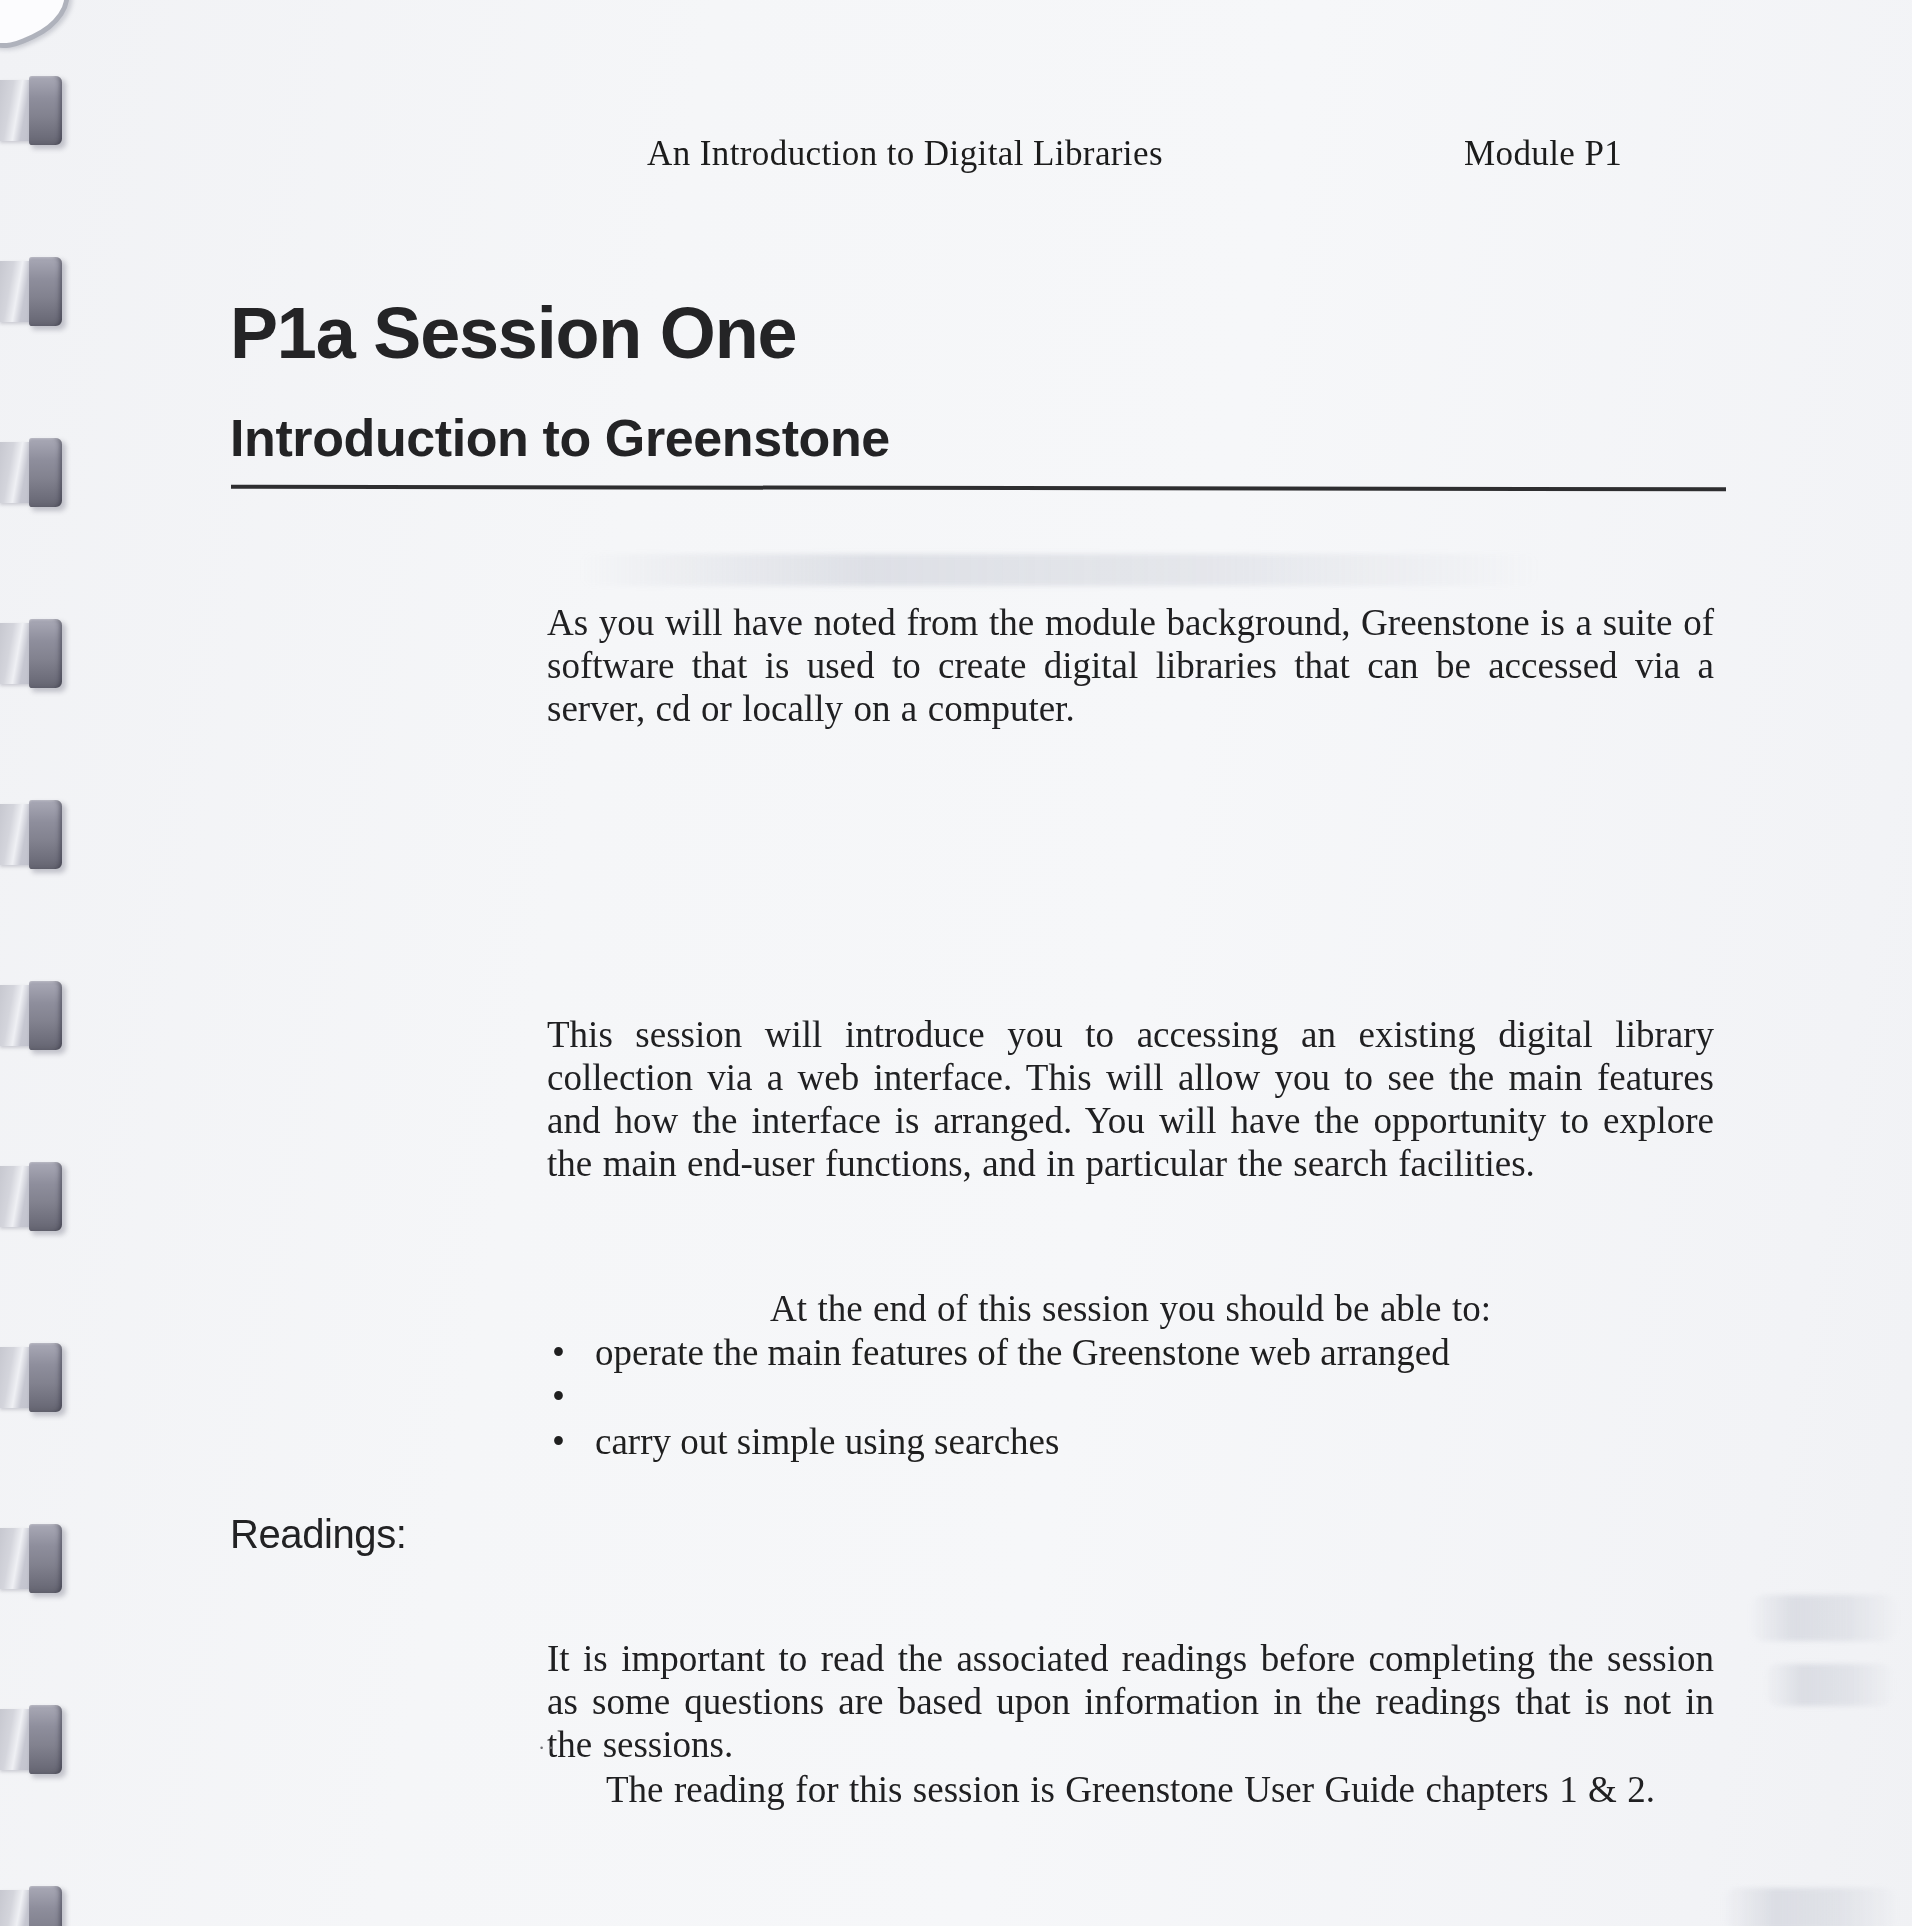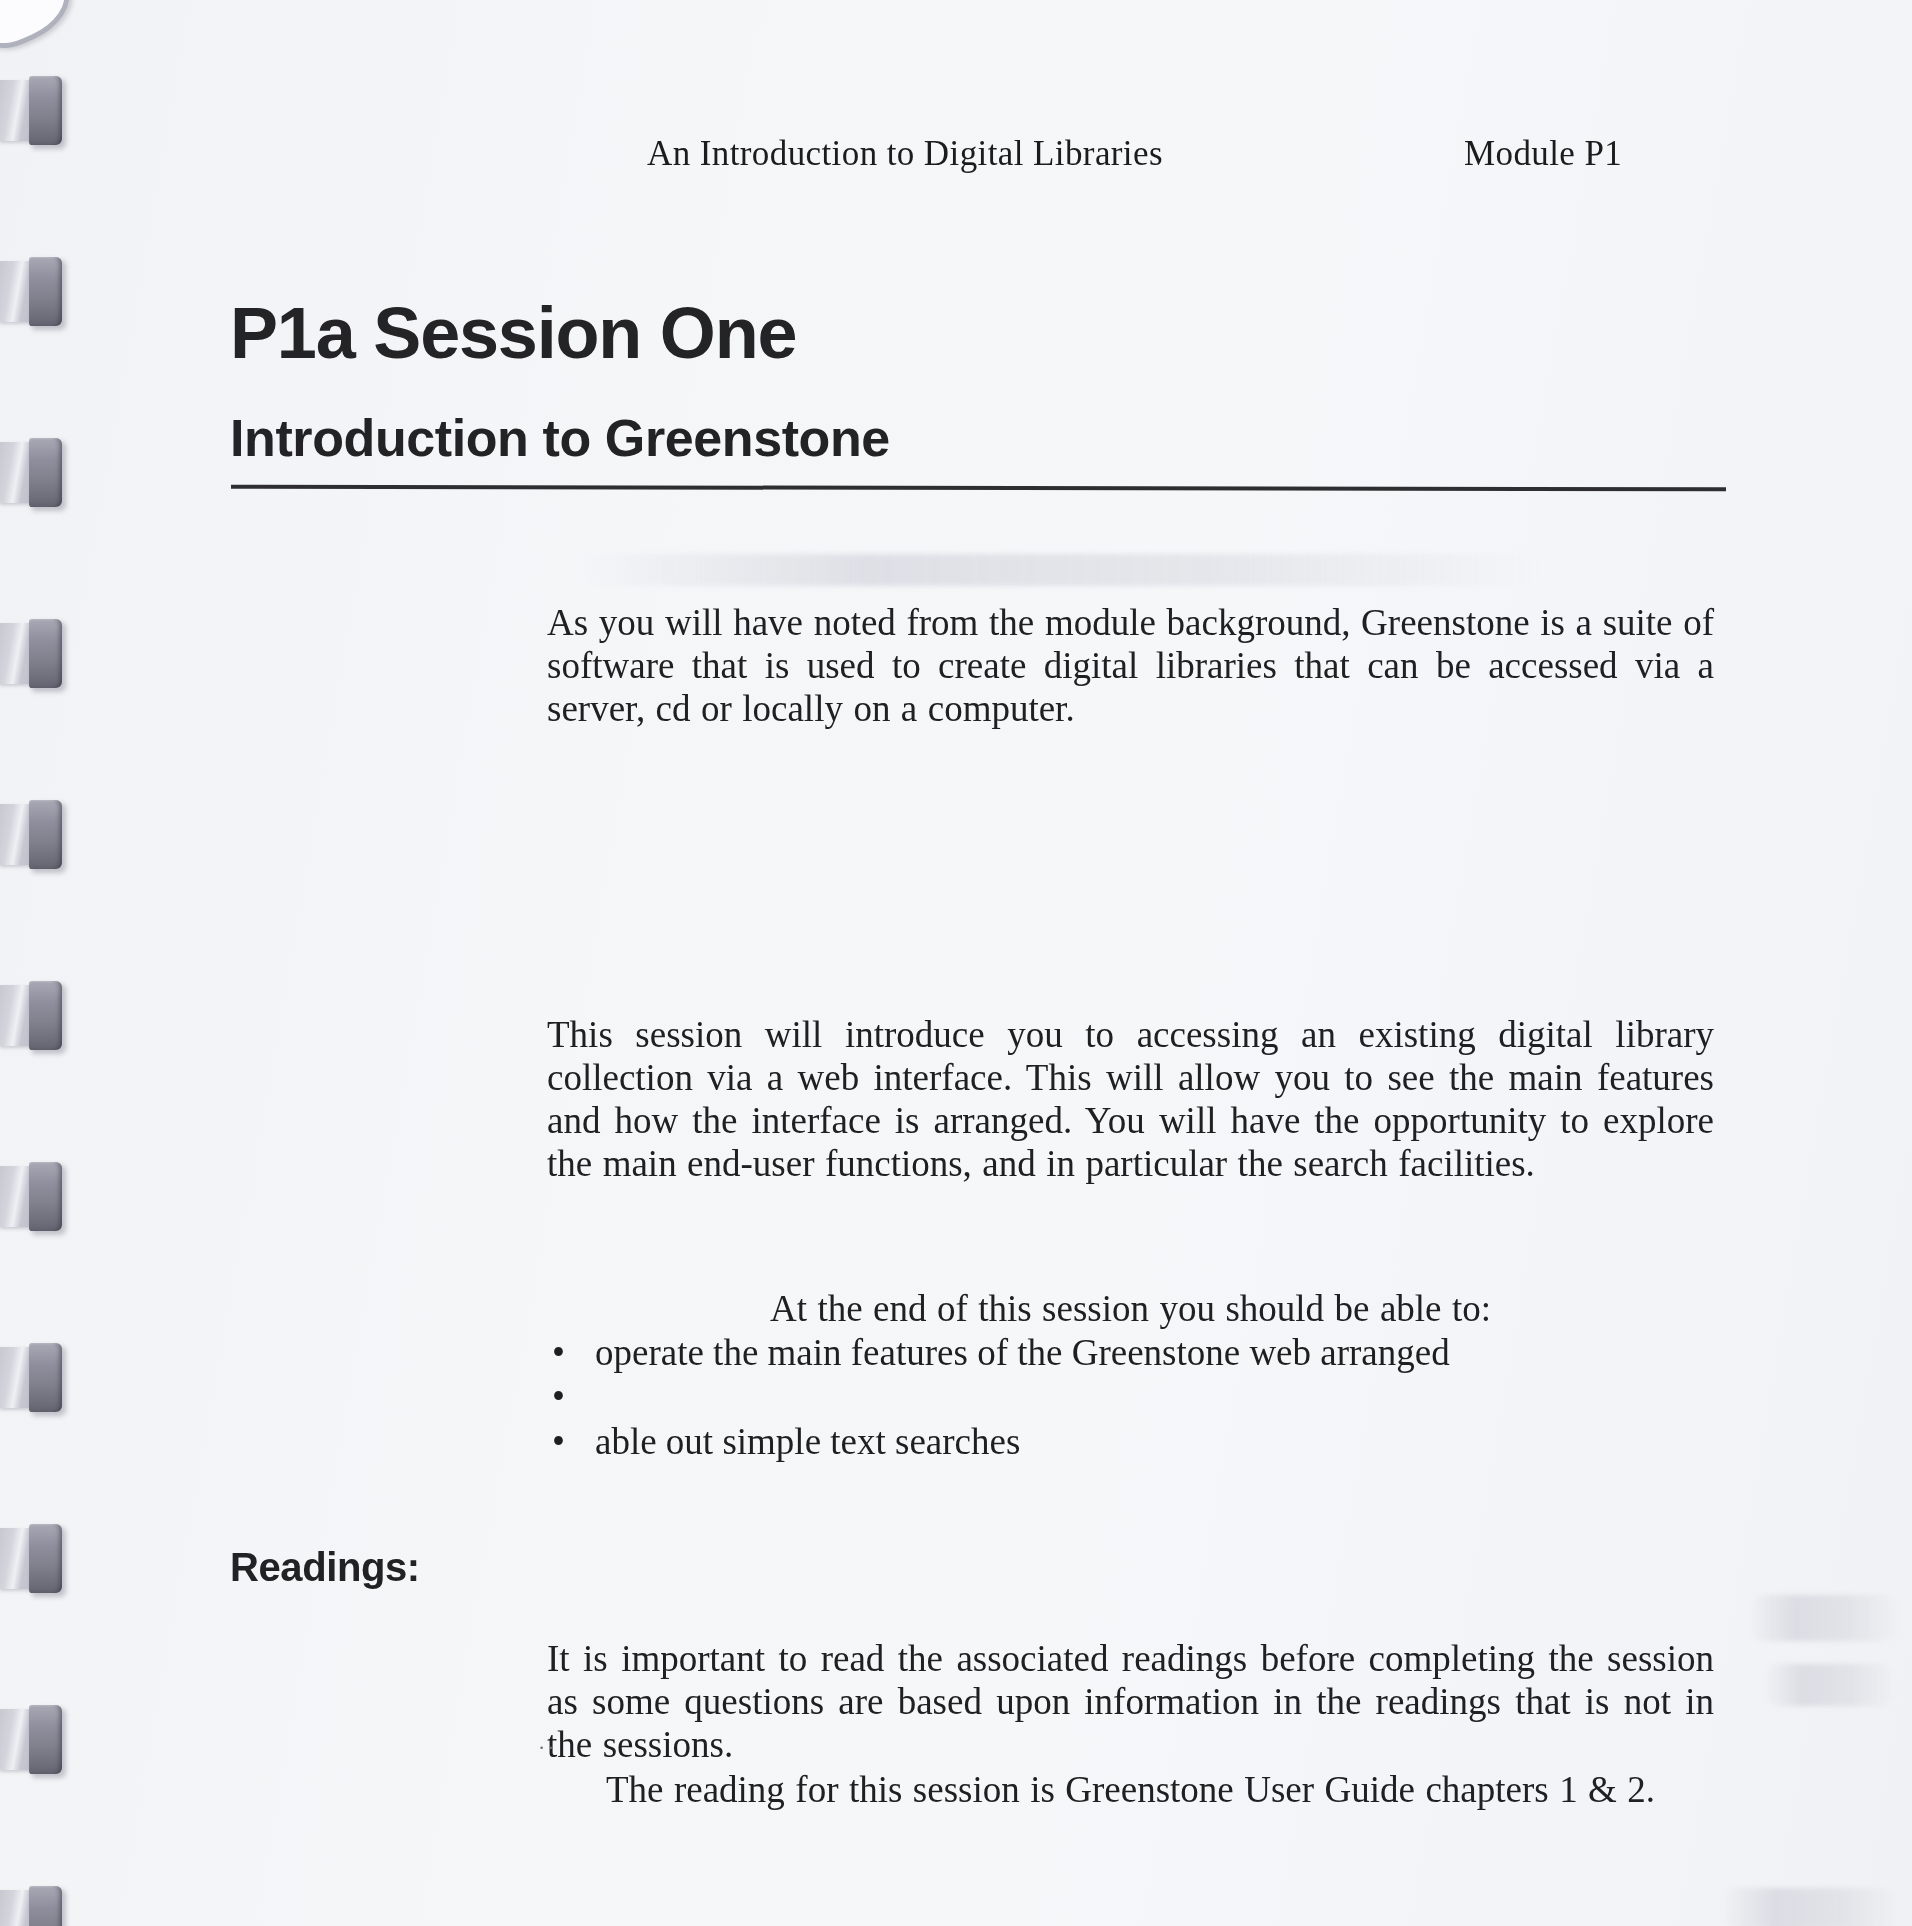--- a/index.html
+++ b/index.html
@@ -46,22 +46,22 @@
     position:absolute;left:230px;top:408px;
     font-family:Liberation Sans, sans-serif;font-weight:bold;
     font-size:52px;letter-spacing:-0.4px;color:#232325;
   }
   .title-rule{
     position:absolute;left:231px;top:486px;width:1495px;height:3.5px;
     background:#2e2e30;transform:rotate(0.10deg);
   }
   .section-heading{
     position:absolute;left:230px;
-    font-family:"Liberation Sans", sans-serif;font-weight:bold;
-    font-size:40px;letter-spacing:-0.4px;color:#222224;margin-top:33px;
+    font-family:"Liberation Sans", sans-serif;font-weight:normal;
+    font-size:40px;letter-spacing:-0.4px;color:#222224;
   }
   
   .para{
     position:absolute;left:547px;width:1167px;
     font-size:37px;line-height:43px;
     text-align:justify;word-spacing:1.2px;color:#202022;
   }
   .single-line{text-align:center;}
   .bullet-row{position:absolute;left:552px;width:1167px;display:flex;}
   .bullet-dot{width:43px;font-size:37px;line-height:43px;flex:none;}
@@ -137,21 +137,21 @@
   <div class="para single-line" style="top:1287px">At the end of this session you should be able to:</div>
   <div class="bullet-row" style="top:1331px">
     <span class="bullet-dot">•</span>
     <span class="bullet-text">operate the main features of the Greenstone web arranged</span>
   </div>
   <div class="bullet-row" style="top:1375px">
     <span class="bullet-dot">•</span>
   </div>
   <div class="bullet-row" style="top:1420px">
     <span class="bullet-dot">•</span>
-    <span class="bullet-text">able out simple text searches</span>
+    <span class="bullet-text">carry out simple using searches</span>
   </div>
 
   <div class="section-heading" style="top:1512px">Readings:</div>
   <div class="para" style="top:1637px">It is important to read the associated readings before completing the session as some questions are based upon information in the readings that is not in the sessions.</div>
   <div class="speck">..</div>
   <div class="para single-line" style="top:1768px">The reading for this session is Greenstone User Guide chapters 1 &amp; 2.</div>
 
 
   <div class="smudge" style="left:578px;top:554px;width:963px;height:32px"></div>
   <div class="smudge" style="left:1749px;top:1595px;width:150px;height:46px"></div>

